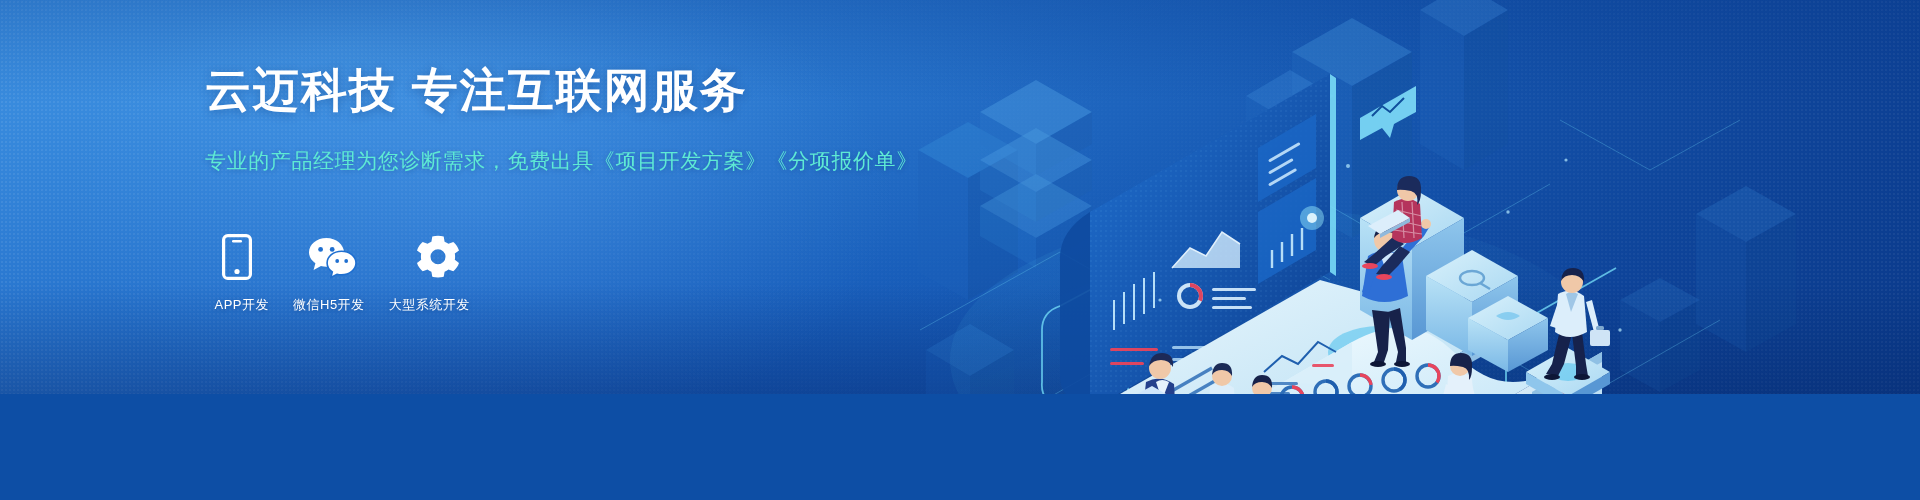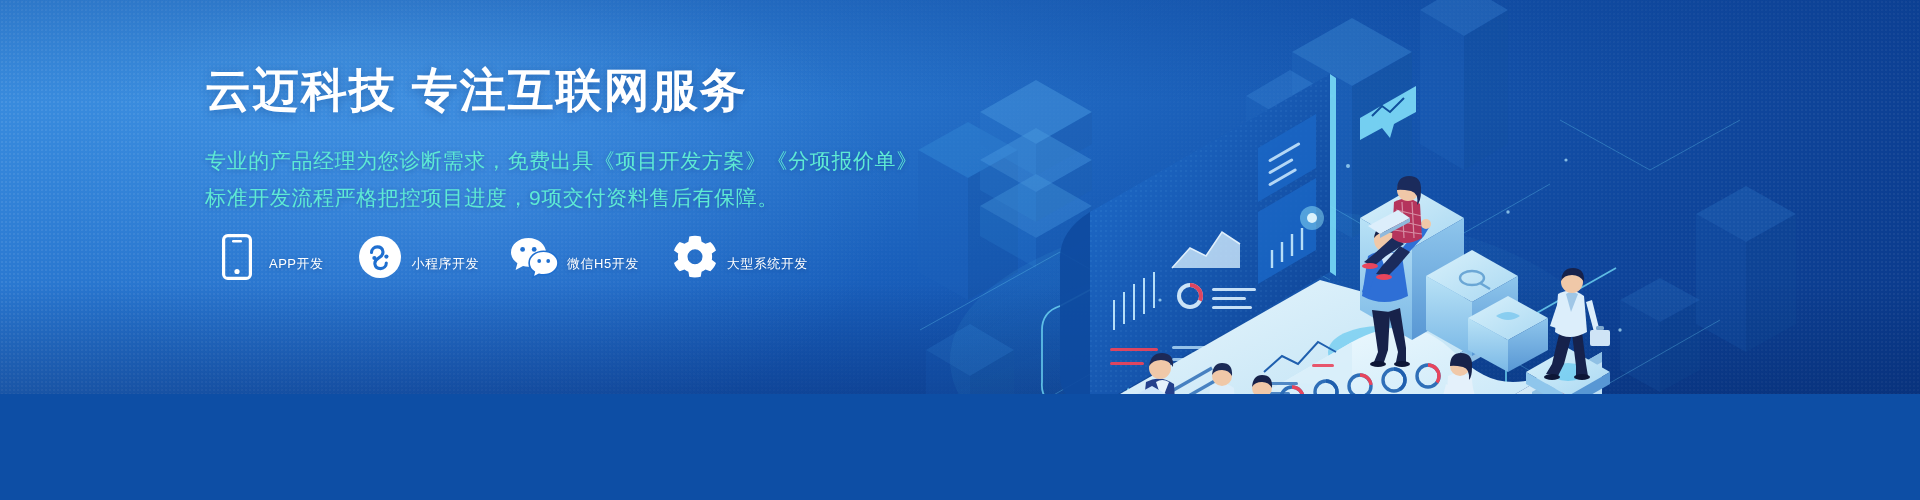--- a/index.html
+++ b/index.html
@@ -61,21 +61,21 @@
     text-shadow:0 1px 5px rgba(5,40,100,.30);
   }
 
   
   .services{
     position:absolute;left:205px;top:232px;
     display:flex;align-items:flex-start;
     z-index:6;
   }
   .svc{
-    display:flex;flex-direction:row;align-items:center;
+    display:flex;flex-direction:column;align-items:flex-end;
     width:auto;margin-right:24px;
   }
   .svc:last-child{margin-right:12px;}
   .svc-ico{
     height:50px;width:64px;
     display:flex;align-items:center;justify-content:center;
     margin-bottom:14px;
   }
   .svc-ico svg{display:block;}
   .svc-label{
@@ -533,47 +533,35 @@
         <circle cx="706" cy="160" r="1.6"></circle>
       </g>
     </svg>
   </div>
 
   <div class="bg-vign"></div>
 
   <div class="copy">
     <h1 class="headline">云迈科技 专注互联网服务</h1>
     <p class="sub">专业的产品经理为您诊断需求，免费出具《项目开发方案》《分项报价单》</p>
-    <p class="sub">标准开发流程严格把控项目进度，9项交付资料售后有保障。</p>
   </div>
 
   <div class="services">
 
     <div class="svc">
       <span class="svc-ico">
         <svg width="30" height="46" viewBox="0 0 30 46" aria-hidden="true">
           <rect x="1.6" y="1.6" width="26.8" height="42.8" rx="4.2" fill="none" stroke="#ffffff" stroke-width="3.2"></rect>
           <rect x="10" y="6" width="10" height="2.6" rx="1.3" fill="#ffffff"></rect>
           <circle cx="15" cy="37.5" r="2.6" fill="#ffffff"></circle>
         </svg>
       </span>
       <span class="svc-label">APP开发</span>
     </div>
 
-    <div class="svc">
-      <span class="svc-ico">
-        <svg width="44" height="44" viewBox="0 0 44 44" aria-hidden="true">
-          <circle cx="22" cy="22" r="21" fill="#ffffff"></circle>
-          <path d="M13.5 17.5c0-3.2 2.6-5.6 5.8-5.6 3 0 5.2 2 5.6 4.6.5 3.1-1.6 5-4.1 6.4-2.4 1.4-4.3 3.1-3.9 6.1.4 2.6 2.6 4.6 5.6 4.6 3.2 0 5.8-2.4 5.8-5.6" fill="none" stroke="#1f6fd0" stroke-width="3.1" stroke-linecap="round"></path>
-          <circle cx="16.4" cy="23" r="2.1" fill="#1f6fd0"></circle>
-          <circle cx="28.4" cy="21.6" r="2.1" fill="#1f6fd0"></circle>
-        </svg>
-      </span>
-      <span class="svc-label">小程序开发</span>
-    </div>
 
     <div class="svc">
       <span class="svc-ico">
         <svg width="52" height="44" viewBox="0 0 52 44" aria-hidden="true">
           <path d="M19.5 3C9.8 3 2 9.4 2 17.3c0 4.4 2.5 8.3 6.4 10.9L6.6 35l7.4-3.9c1.7.5 3.6.7 5.5.7 9.7 0 17.5-6.4 17.5-14.3S29.2 3 19.5 3z" fill="#ffffff"></path>
           <circle cx="13.6" cy="14.4" r="2.4" fill="#1f6fd0"></circle>
           <circle cx="25.2" cy="14.4" r="2.4" fill="#1f6fd0"></circle>
           <path d="M34.5 16.2c-8 0-14.4 5.2-14.4 11.7 0 3.6 2 6.8 5.2 9l-1.4 5.6 6-3.2c1.4.4 2.9.6 4.6.6 8 0 14.5-5.3 14.5-11.8s-6.5-11.9-14.5-11.9z" fill="#ffffff" stroke="#1f6fd0" stroke-width="1.6"></path>
           <circle cx="30.2" cy="26" r="1.9" fill="#1f6fd0"></circle>
           <circle cx="39.2" cy="26" r="1.9" fill="#1f6fd0"></circle>

